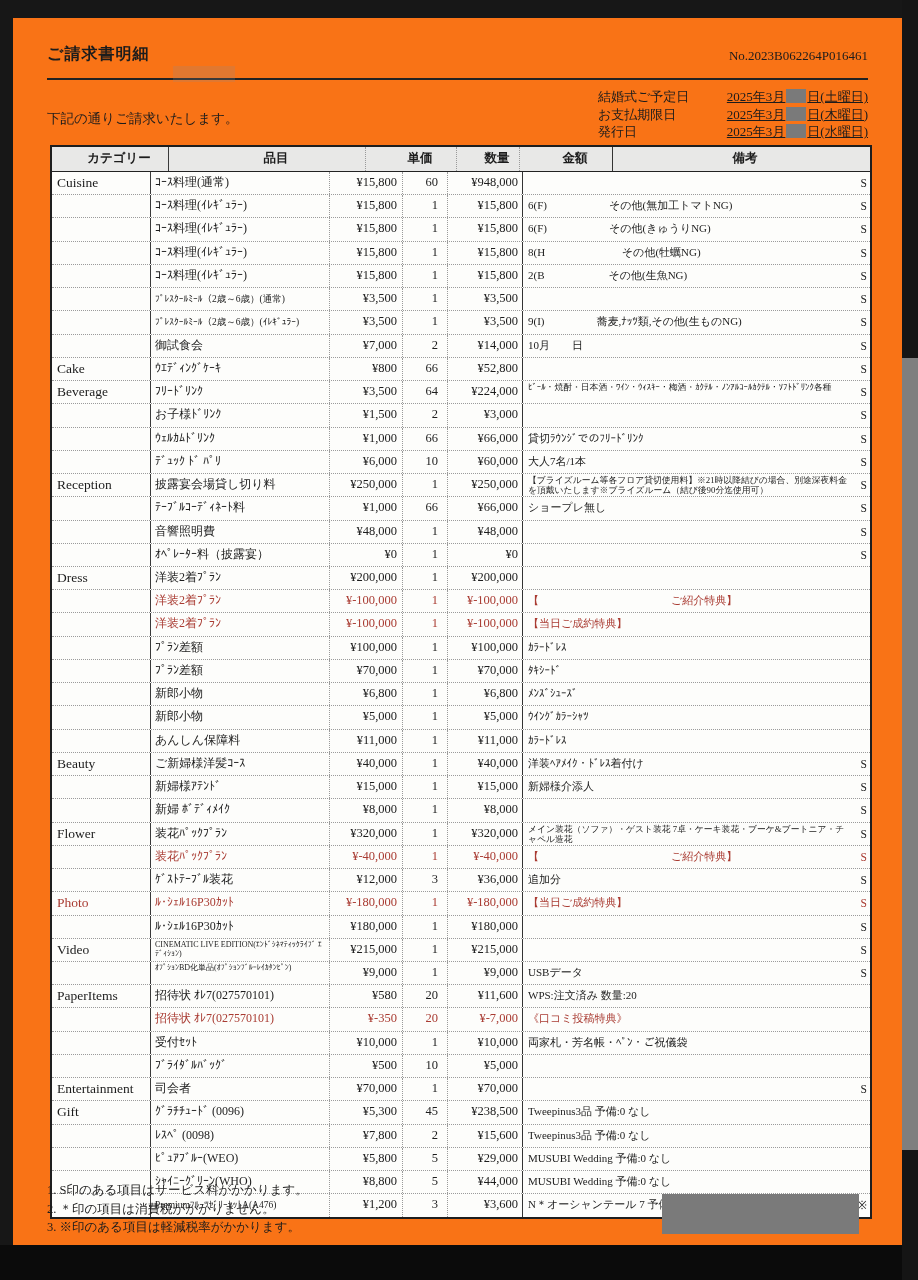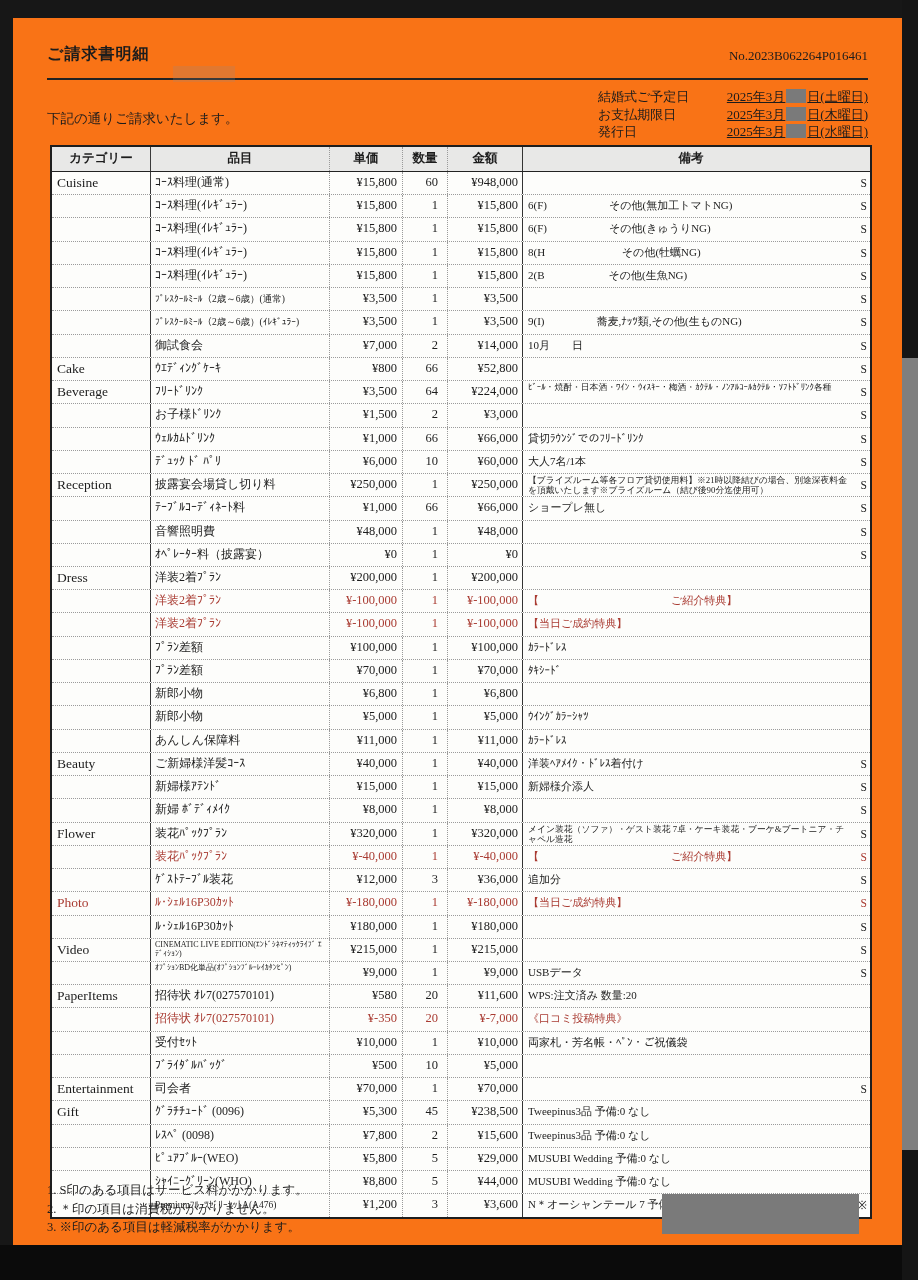--- a/index.html
+++ b/index.html
@@ -28,21 +28,21 @@
   .date-label{width:112px;text-align:left;}
   .date-value{min-width:158px;text-align:right;white-space:nowrap;text-decoration:underline;}
   .redact{display:inline-block;background:#7a7a7a;vertical-align:-2px;}
   .date-value .redact{width:20px;height:14px;margin:0 1px;}
 
   .tbl{position:absolute;left:37px;top:127px;width:818px;border:2px solid #1e1e1e;background:#fdfdfb;}
   .tr{display:flex;height:22.24px;border-bottom:1px dotted #9b9b9b;position:relative;}
   .tr:last-child{border-bottom:none;}
   .tr.thead{height:24px;background:#e8e8e7;border-bottom:1.5px solid #222;font-weight:bold;}
   .td{box-sizing:border-box;overflow:hidden;line-height:21px;}
-  .thead .td{text-align:center;font-size:12.5px;line-height:23px;}
+  .thead .td{text-align:center;font-size:12.5px;line-height:23px;margin-left:18px;}
   .c-cat{width:99px;border-right:1px solid #3a3a3a;padding-left:5px;font-size:13.5px;}
   .c-item{width:179px;border-right:1px dotted #999;padding-left:4px;font-size:12px;white-space:nowrap;}
   .c-price{width:73px;border-right:1px dotted #999;text-align:right;padding-right:5px;font-size:12.5px;}
   .c-qty{width:45px;border-right:1px dotted #999;text-align:right;padding-right:9px;font-size:12.5px;}
   .c-amt{width:75px;border-right:1.5px solid #333;text-align:right;padding-right:4px;font-size:12.5px;}
   .c-rm{flex:1;padding-left:5px;padding-right:16px;font-size:11px;position:relative;white-space:nowrap;}
   .thead .c-cat,.thead .c-item,.thead .c-price,.thead .c-qty,.thead .c-amt{padding:0;}
   .item-s{font-size:9.5px;}
   .item-xs{display:inline-block;font-size:8px;line-height:1.2;white-space:normal;vertical-align:top;padding-top:1px;}
   .rm-small{font-size:8.8px;line-height:1.18;white-space:normal;padding-top:1px;padding-right:22px;}
@@ -275,20 +275,21 @@
         <div class="td c-qty">1</div>
         <div class="td c-amt">¥70,000</div>
         <div class="td c-rm"><span>ﾀｷｼｰﾄﾞ</span></div>
       </div>
       <div class="tr">
         <div class="td c-cat"></div>
         <div class="td c-item"><span>新郎小物</span></div>
         <div class="td c-price">¥6,800</div>
         <div class="td c-qty">1</div>
         <div class="td c-amt">¥6,800</div>
+        <div class="td c-rm"><span>ﾒﾝｽﾞｼｭｰｽﾞ</span></div>
       </div>
       <div class="tr">
         <div class="td c-cat"></div>
         <div class="td c-item"><span>新郎小物</span></div>
         <div class="td c-price">¥5,000</div>
         <div class="td c-qty">1</div>
         <div class="td c-amt">¥5,000</div>
         <div class="td c-rm"><span>ｳｲﾝｸﾞｶﾗｰｼｬﾂ</span></div>
       </div>
       <div class="tr">

